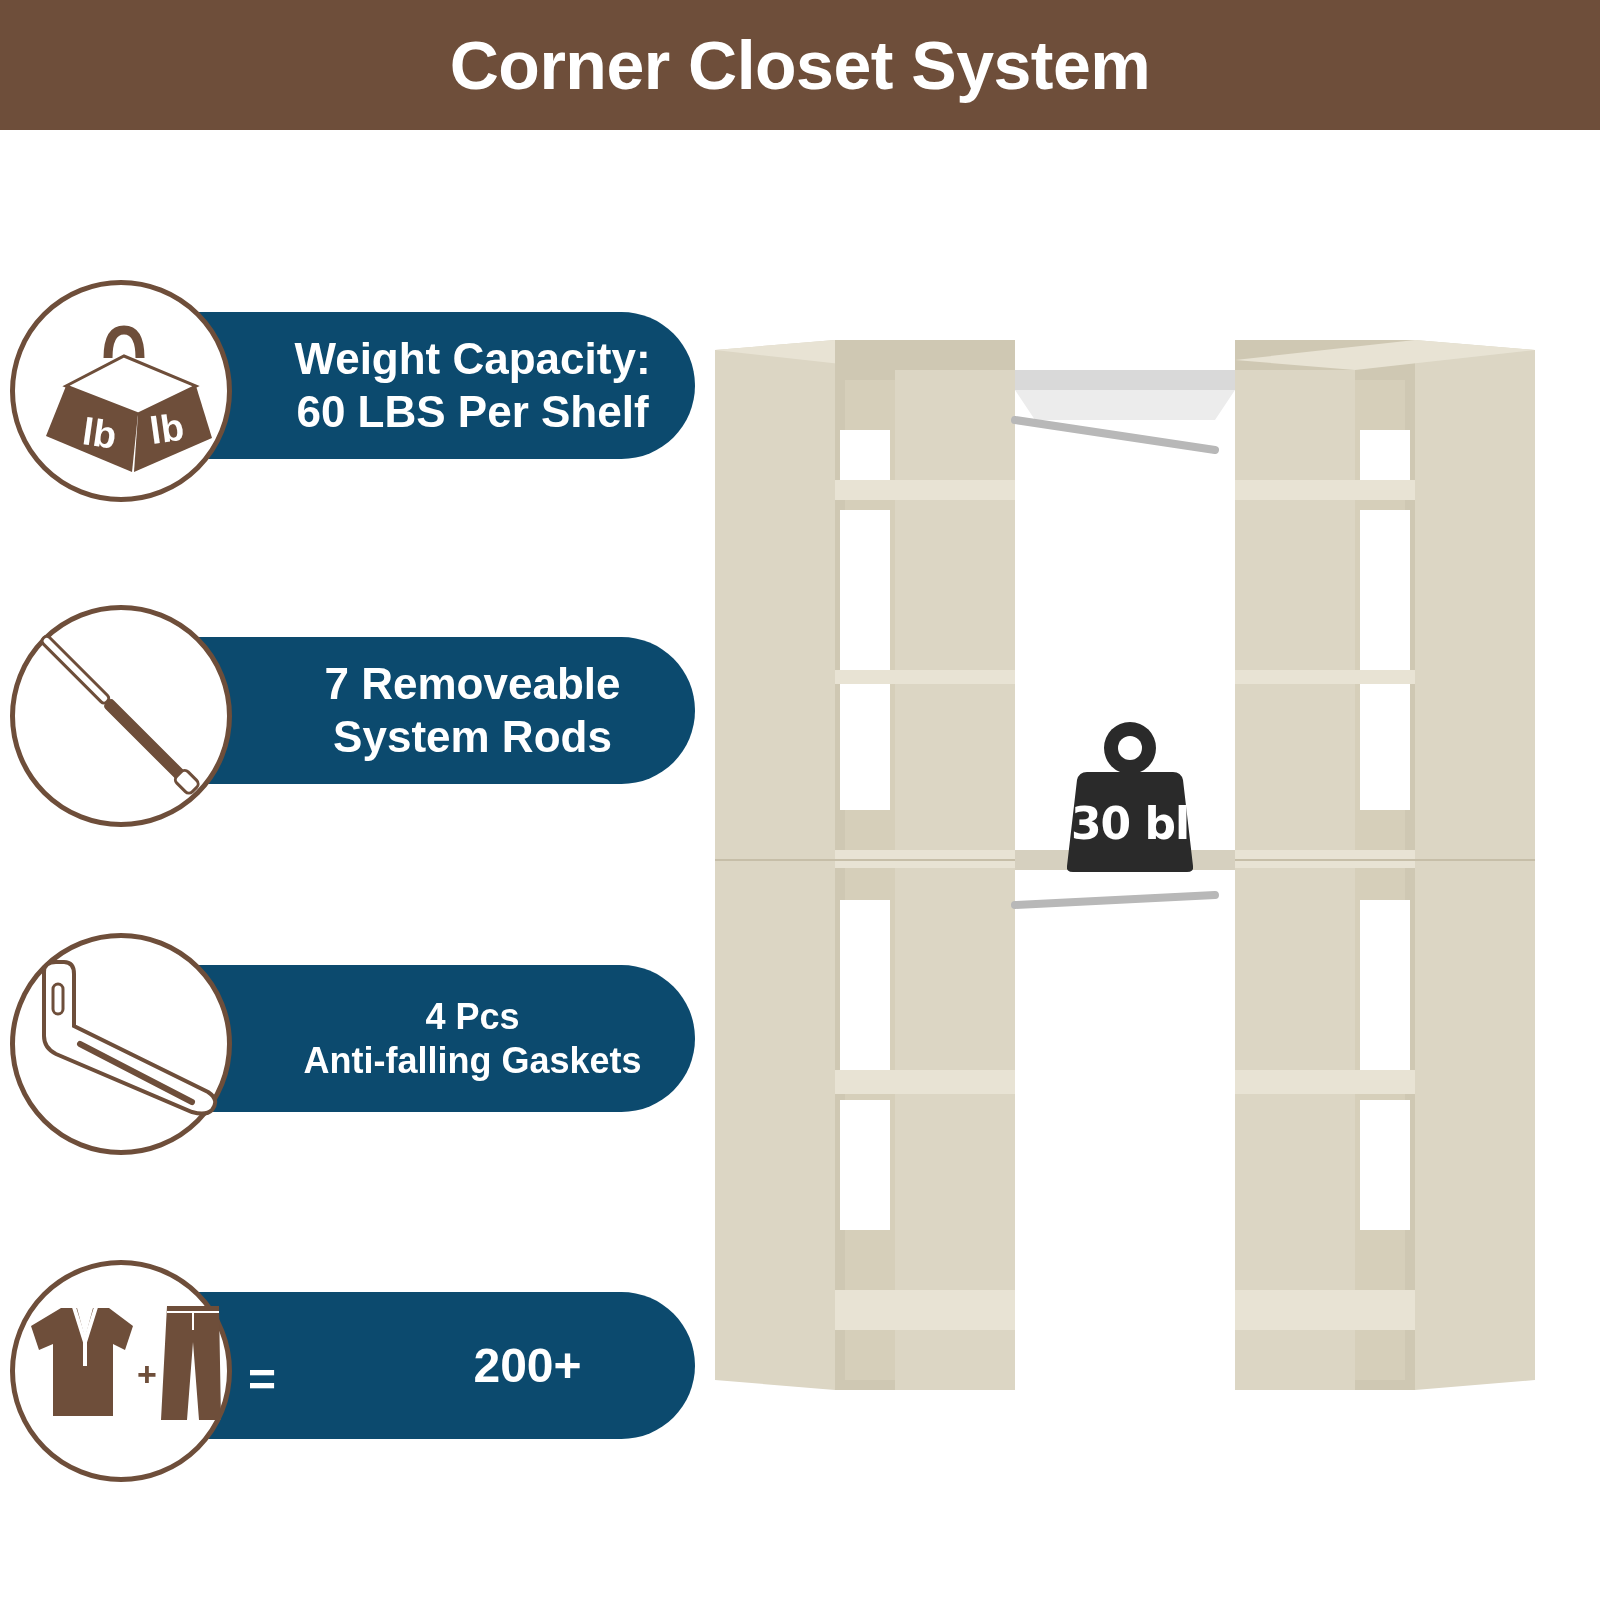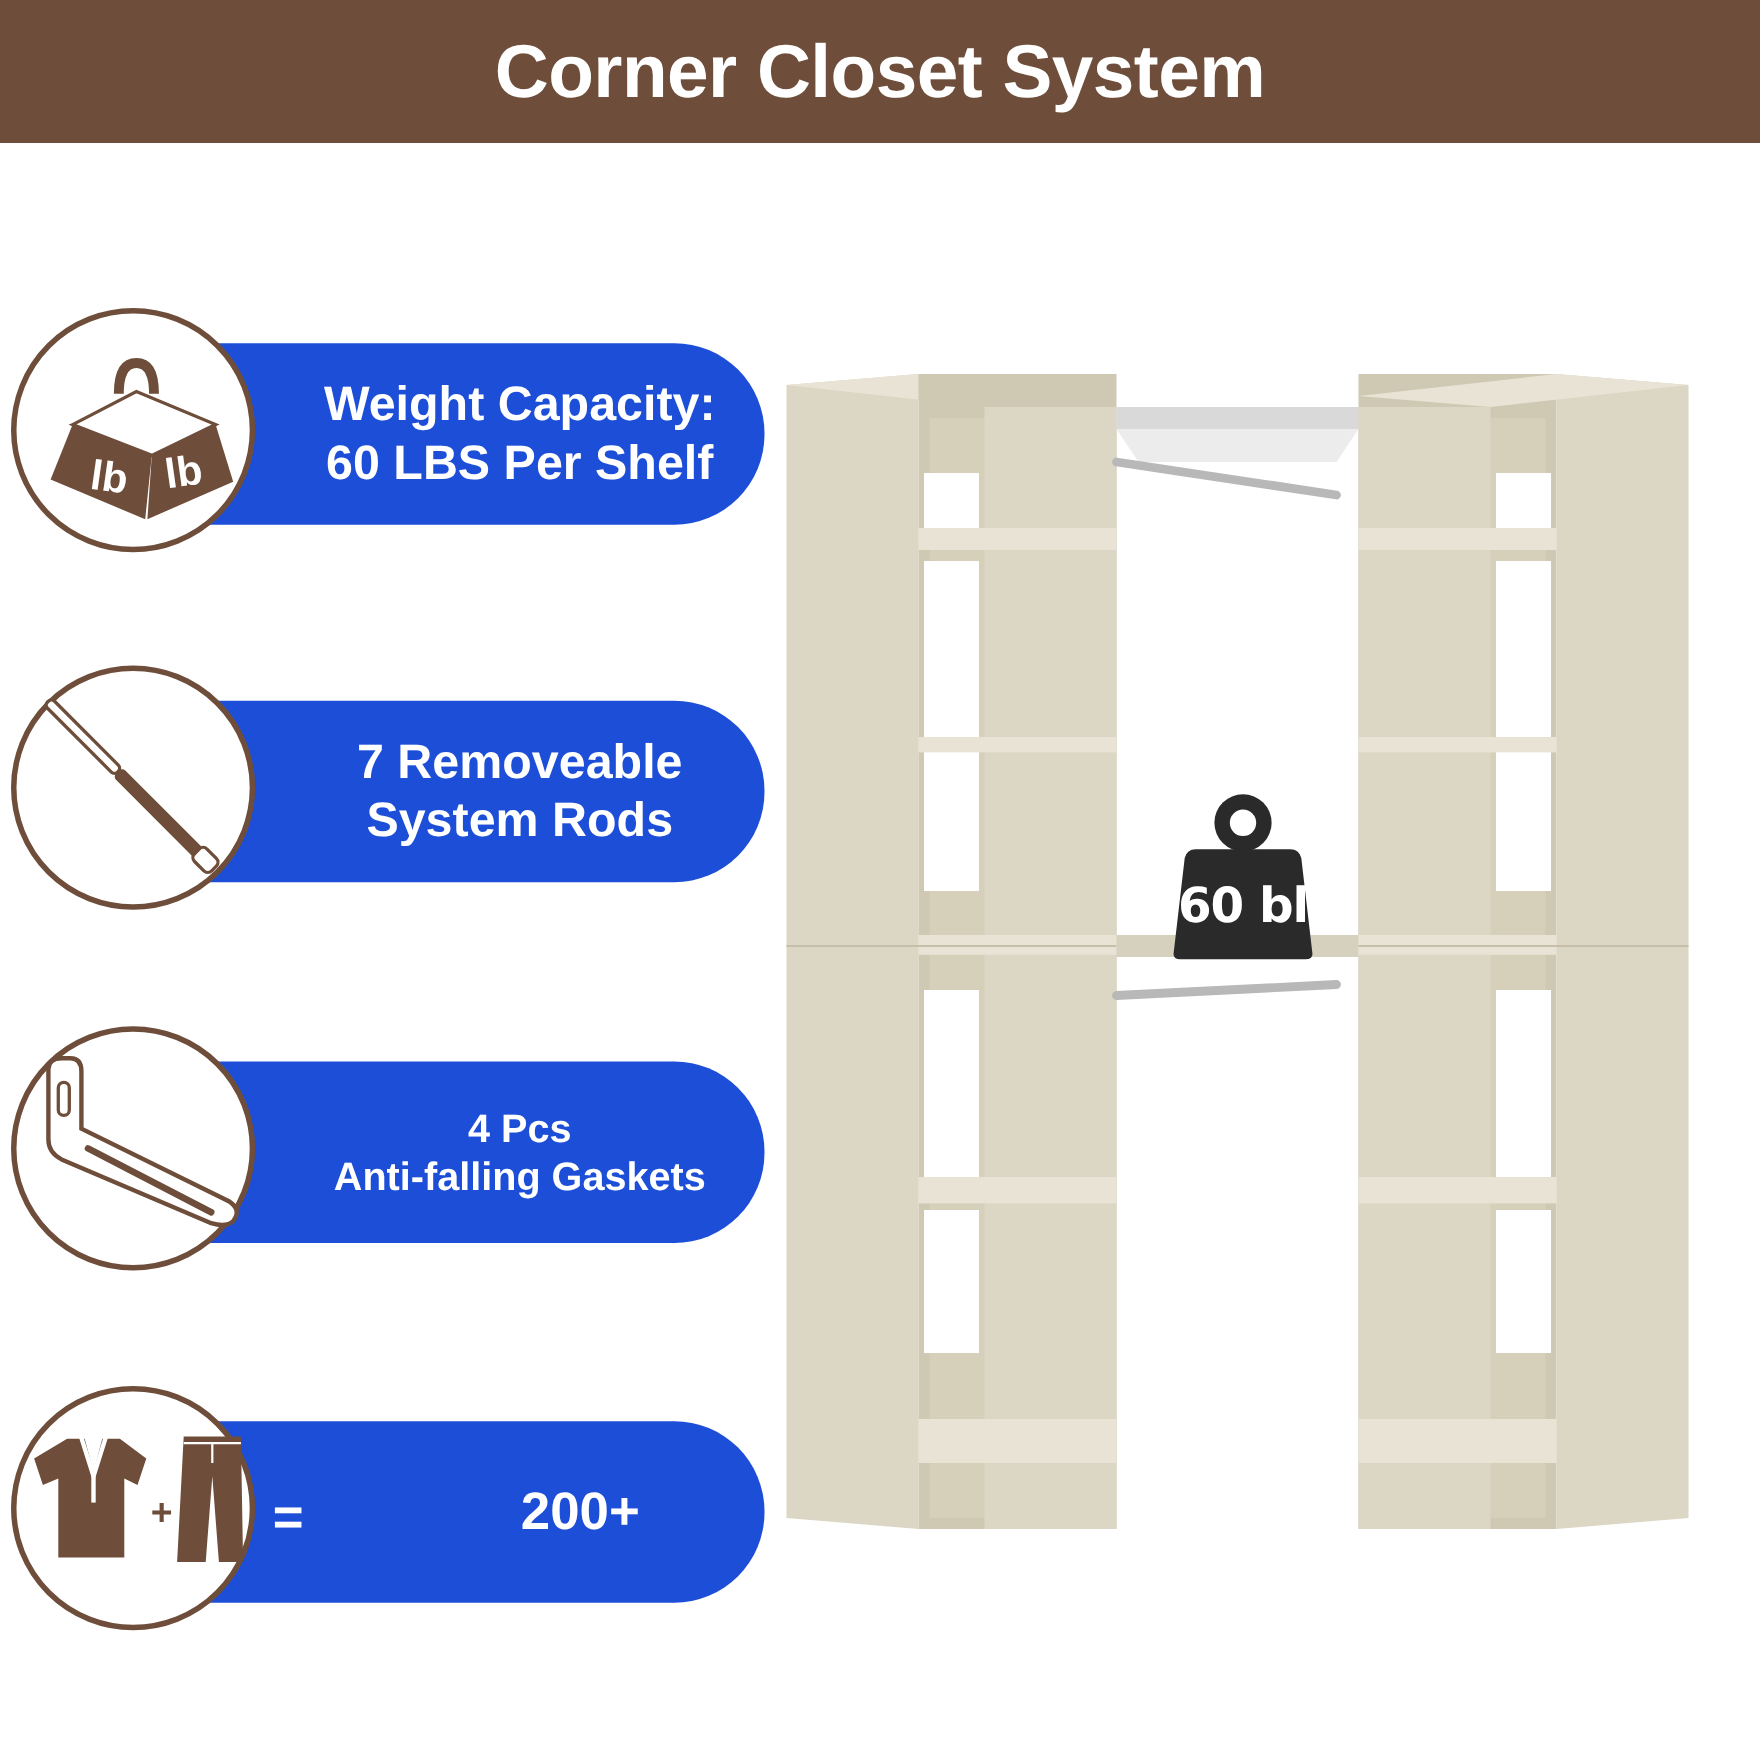--- a/index.html
+++ b/index.html
@@ -12,22 +12,22 @@
     position: absolute; left: 0; top: 0; width: 1600px; height: 130px;
     background: var(--brand, #6e4e3a);
     display: flex; align-items: center; justify-content: center;
   }
   .header h1 {
     margin: 2px; color: #fff; font-size: 68px; font-weight: 700; letter-spacing: -0.5px;
     font-family: "Liberation Sans", sans-serif;
   }
   .feature { position: absolute; left: 10px; width: 680px; height: 230px; }
   .pill {
-    position: absolute; left: 120px; width: 565px; height: 165px; top: 32px;
-    background: #1d4ed8; border-radius: 0 82px 82px 0;
+    position: absolute; left: 120px; width: 565px; height: 147px; top: 32px;
+    background: #0c4a6e; border-radius: 0 82px 82px 0;
     display: flex; align-items: center; justify-content: center;
     padding-left: 120px; box-sizing: border-box;
   }
   .pill .txt {
     color: #fff; font-weight: 700; text-align: center; line-height: 1.2;
     font-size: 44px; font-family: "Liberation Sans", sans-serif;
   }
   .pill .txt span { display: block; }
   .circle {
     position: absolute; left: 0; top: 0; width: 222px; height: 222px;
@@ -189,14 +189,14 @@
     <line x1="530" y1="530" x2="830" y2="530" stroke="#c6bea8" stroke-width="2"></line>
   </g>
 </svg>
 
 <div class="weight-badge">
   <svg width="130" height="155" viewBox="0 0 130 155">
     <circle cx="65" cy="28" r="26" fill="#2a2a2a"></circle>
     <circle cx="65" cy="28" r="12" fill="#fff"></circle>
     <path d="M22 52 L108 52 Q116 52 118 60 L128 146 Q129 152 122 152 L8 152 Q1 152 2 146 L12 60 Q14 52 22 52 Z" fill="#2a2a2a"></path>
   </svg>
-  <div class="w-label">60 bl</div>
+  <div class="w-label">30 bl</div>
 </div>
 
 </body></html>

